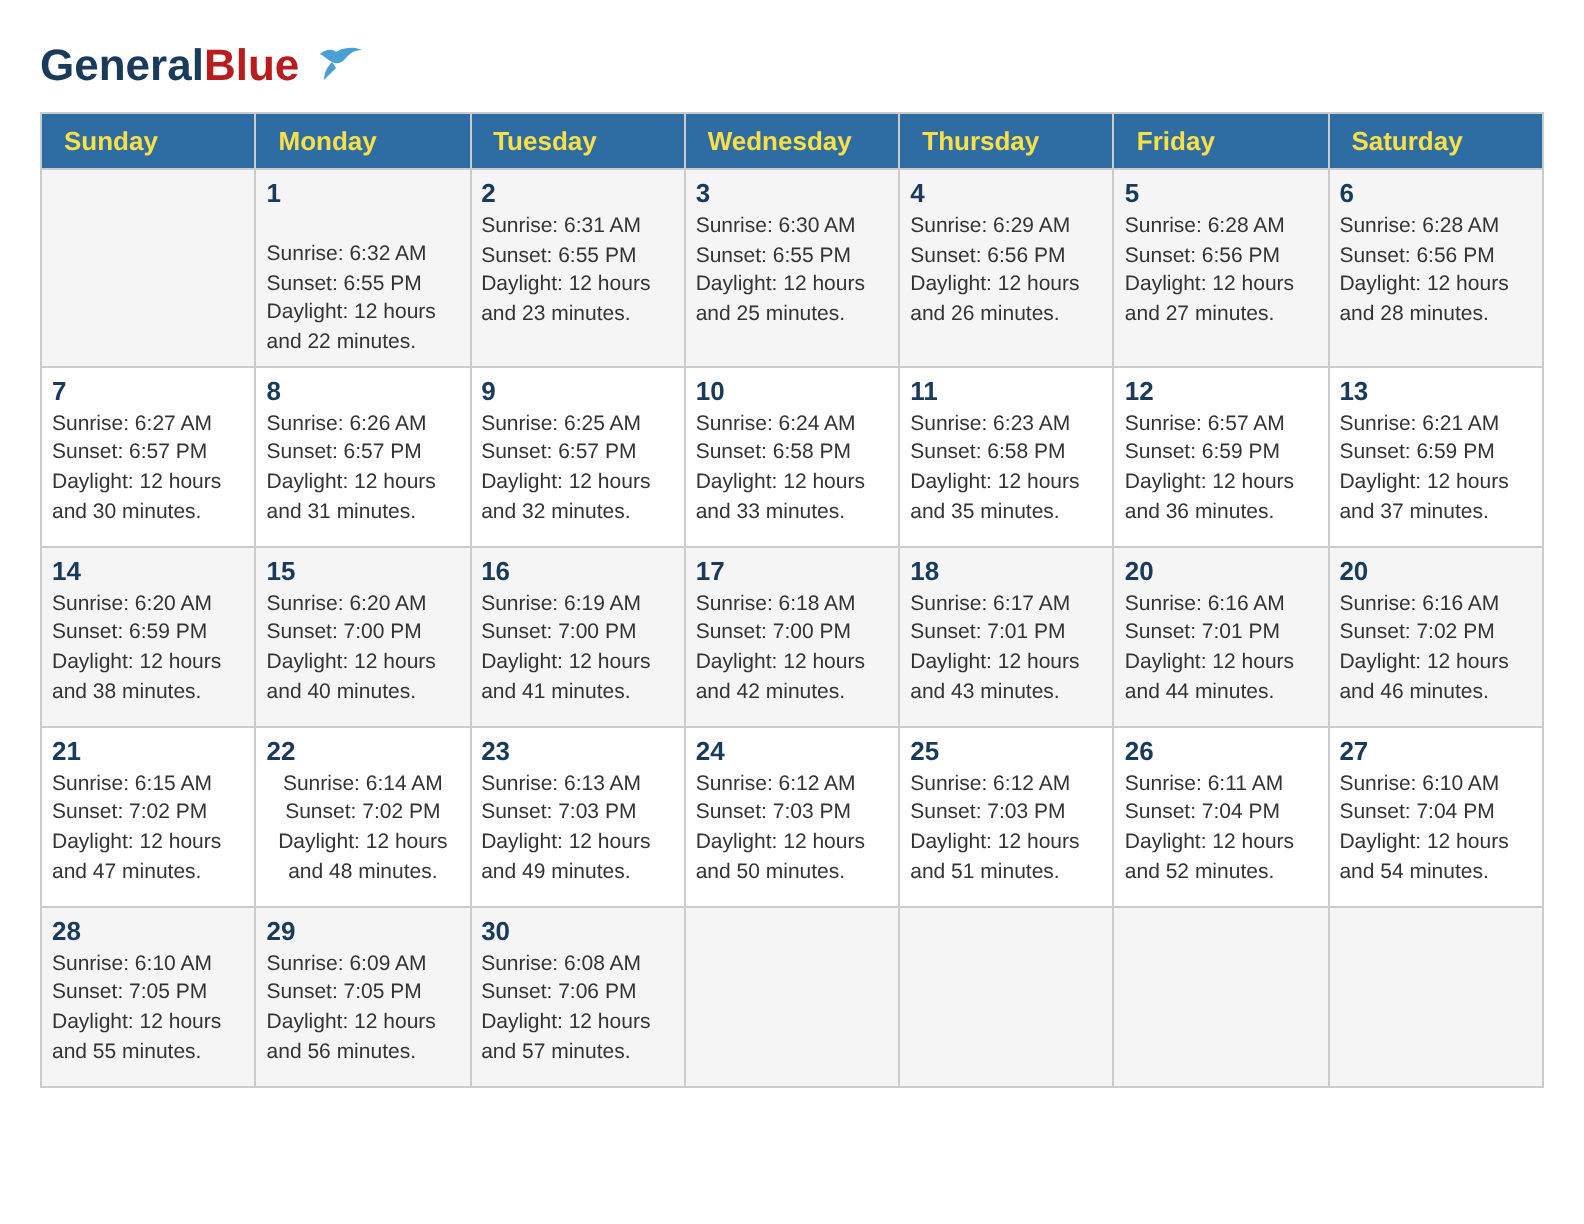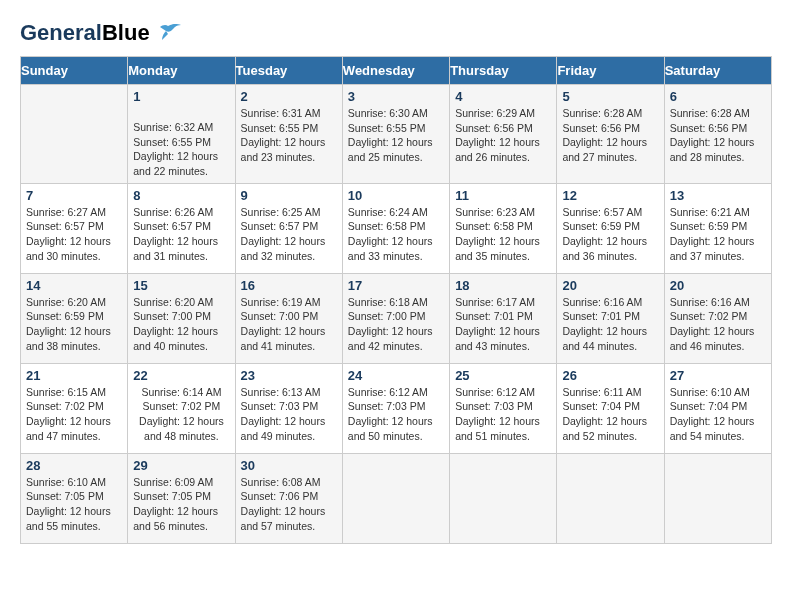--- a/index.html
+++ b/index.html
@@ -38,22 +38,22 @@
       font-size: 16px;
       color: #333;
     }
     table {
       width: 100%;
       border-collapse: collapse;
       table-layout: fixed;
     }
     thead tr th {
       background-color: #2e6da4;
-      color: #ffffff;
-      padding: 6px 0;
+      color: #fde047;
+      padding: 6px 11px;
       font-size: 13px;
       font-weight: bold;
       text-align: left;
       border: 1px solid #ccc;
     }
     tbody tr td {
       border: 1px solid #ccc;
       vertical-align: top;
       padding: 4px 5px;
       height: 90px;
@@ -79,21 +79,21 @@
       color: #333;
     }
   </style>
 </head>
 <body>
 
 <div class="header">
   <div class="logo">
     <div class="logo-line">
       <span style="font-size:22px; font-weight:bold; color:#1a3a5c;">
-        General<span style="color:#000000;">Blue</span>
+        General<span style="color:#b91c1c;">Blue</span>
       </span>
       <svg width="28" height="22" viewBox="0 0 28 22">
         <path d="M14 4 C14 4, 20 0, 27 3 C22 3, 20 6, 18 8 C16 10, 14 10, 12 9 C10 8, 8 6, 6 5 C8 3, 12 2, 14 4Z" fill="#4a9fd4"></path>
         <path d="M12 9 C10 11, 8 14, 8 18 C10 16, 12 14, 14 12Z" fill="#4a9fd4"></path>
       </svg>
     </div>
   </div>
   <div class="title-section">
     <div class="month-title"></div>
     <div class="location"></div>

